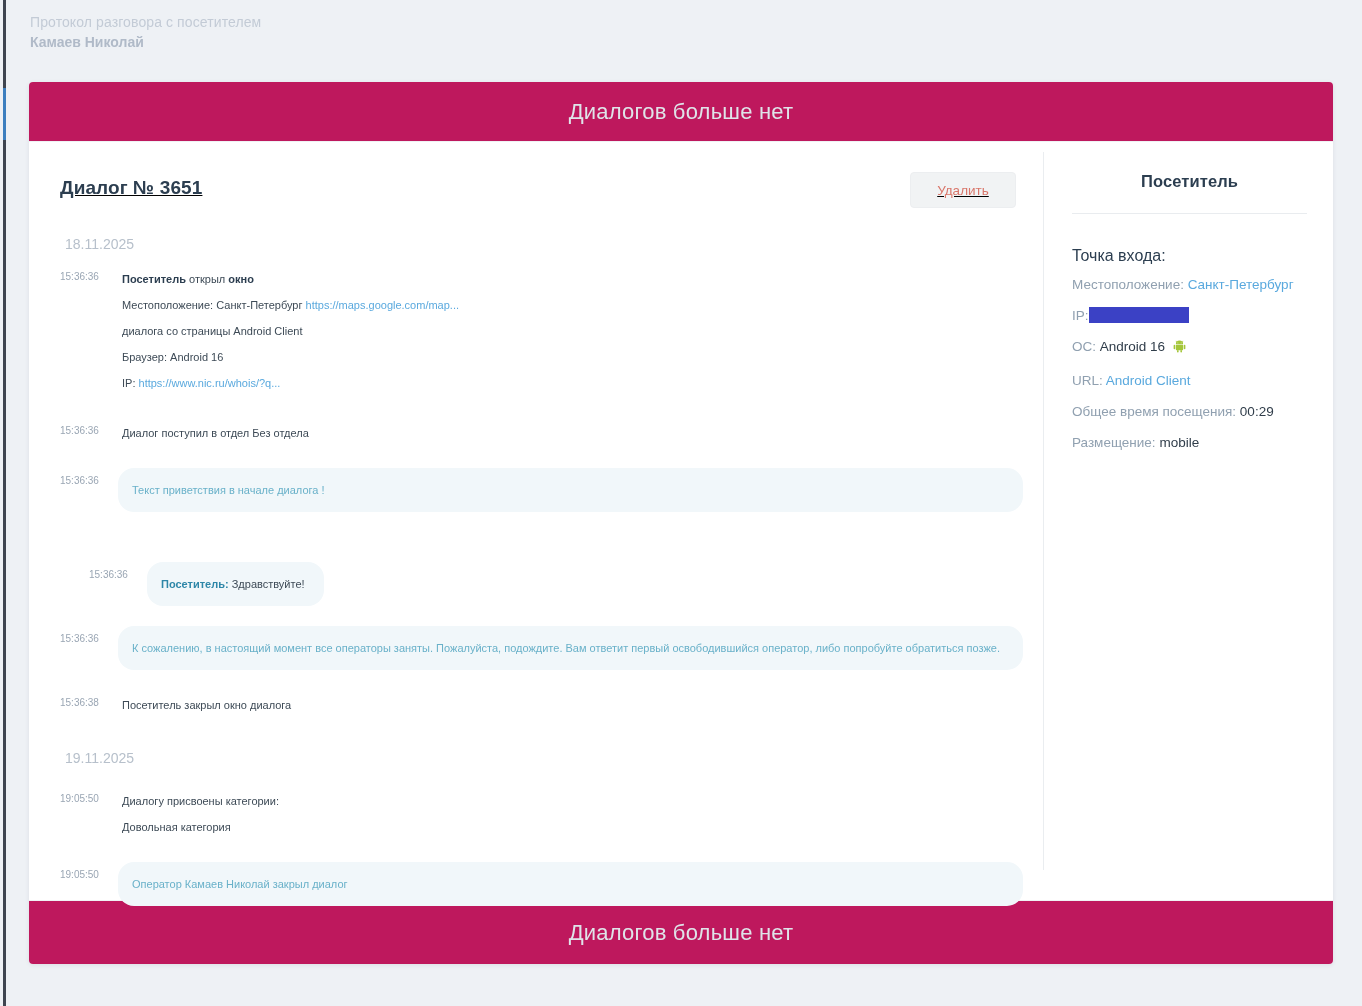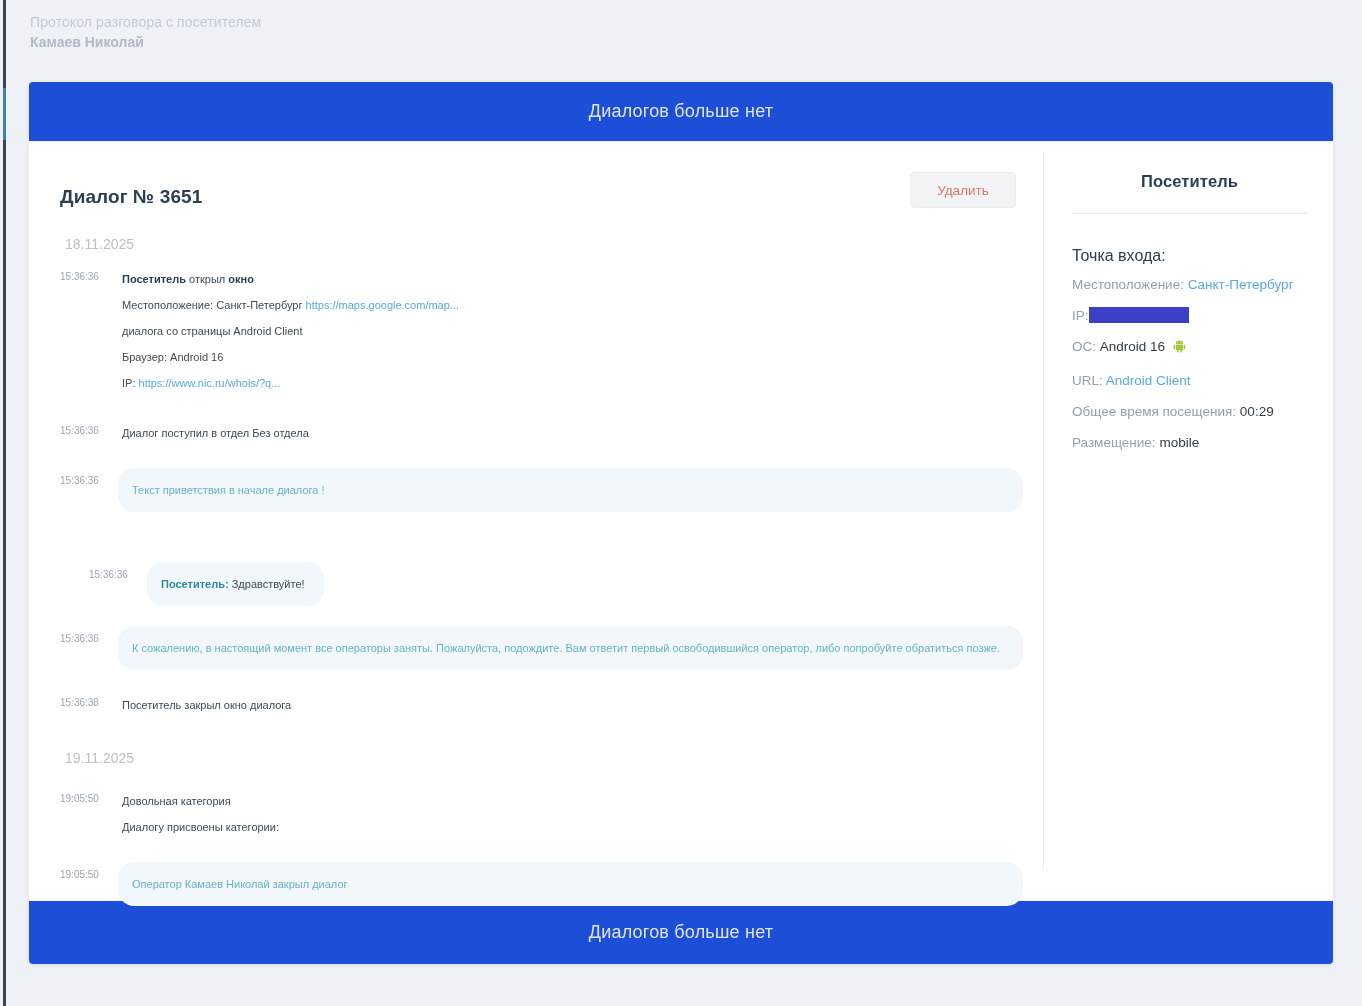--- a/index.html
+++ b/index.html
@@ -41,43 +41,44 @@
   .card {
     position: absolute; left: 29px; top: 82px;
     width: 1304px; height: 882px;
     background: #ffffff;
     border-radius: 4px;
     box-shadow: 0 1px 4px rgba(60,72,88,.10);
     overflow: hidden;
   }
 
   .end-banner {
-    height: 60px; background: #1d4ed8;
+    height: 60px; background: #be185d;
     display: flex; align-items: center; justify-content: center;
-    font-size: 18px; color: #dfe4e9; letter-spacing: .2px;
+    font-size: 22px; color: #dfe4e9; letter-spacing: .2px;
   }
   .end-banner.top { border-bottom: 1px solid #f0f2f4; }
   .end-banner.bottom { border-top: 1px solid #f0f2f4; height: 64px; }
 
   .card-body {
     position: relative;
     height: 758px;
     display: flex;
   }
 
   
   .convo {
     width: 1014px;
     padding: 30px 0 0 31px;
     position: relative;
   }
 
   .convo-head {
-    display: flex; align-items: flex-end; justify-content: space-between;
+    display: flex; align-items: flex-start; justify-content: space-between;
     padding-right: 27px;
+    text-decoration: underline;
   }
   .dlg-title {
     font-size: 19px; font-weight: bold; color: #2c3e50; letter-spacing: .1px;
     margin-top: 5px;
   }
   .btn-delete {
     width: 106px; height: 36px;
     background: #f1f3f4; border: 1px solid #eceef0; border-radius: 4px;
     color: #d9766a; font-size: 13.5px; cursor: pointer;
     font-family: "Liberation Sans", sans-serif;
@@ -234,22 +235,22 @@
           </div>
         </div>
 
         <div class="date-sep" style="margin-top:30px">19.11.2025</div>
 
         <div class="log">
 
           <div class="entry plain gap">
             <div class="ts">19:05:50</div>
             <div class="body">
+              <span class="ln">Диалогу присвоены категории:</span>
               <span class="ln">Довольная категория</span>
-              <span class="ln">Диалогу присвоены категории:</span>
             </div>
           </div>
 
           <div class="entry bubble gap">
             <div class="ts">19:05:50</div>
             <div class="body">Оператор Камаев Николай закрыл диалог</div>
           </div>
         </div>
       </div>
 

